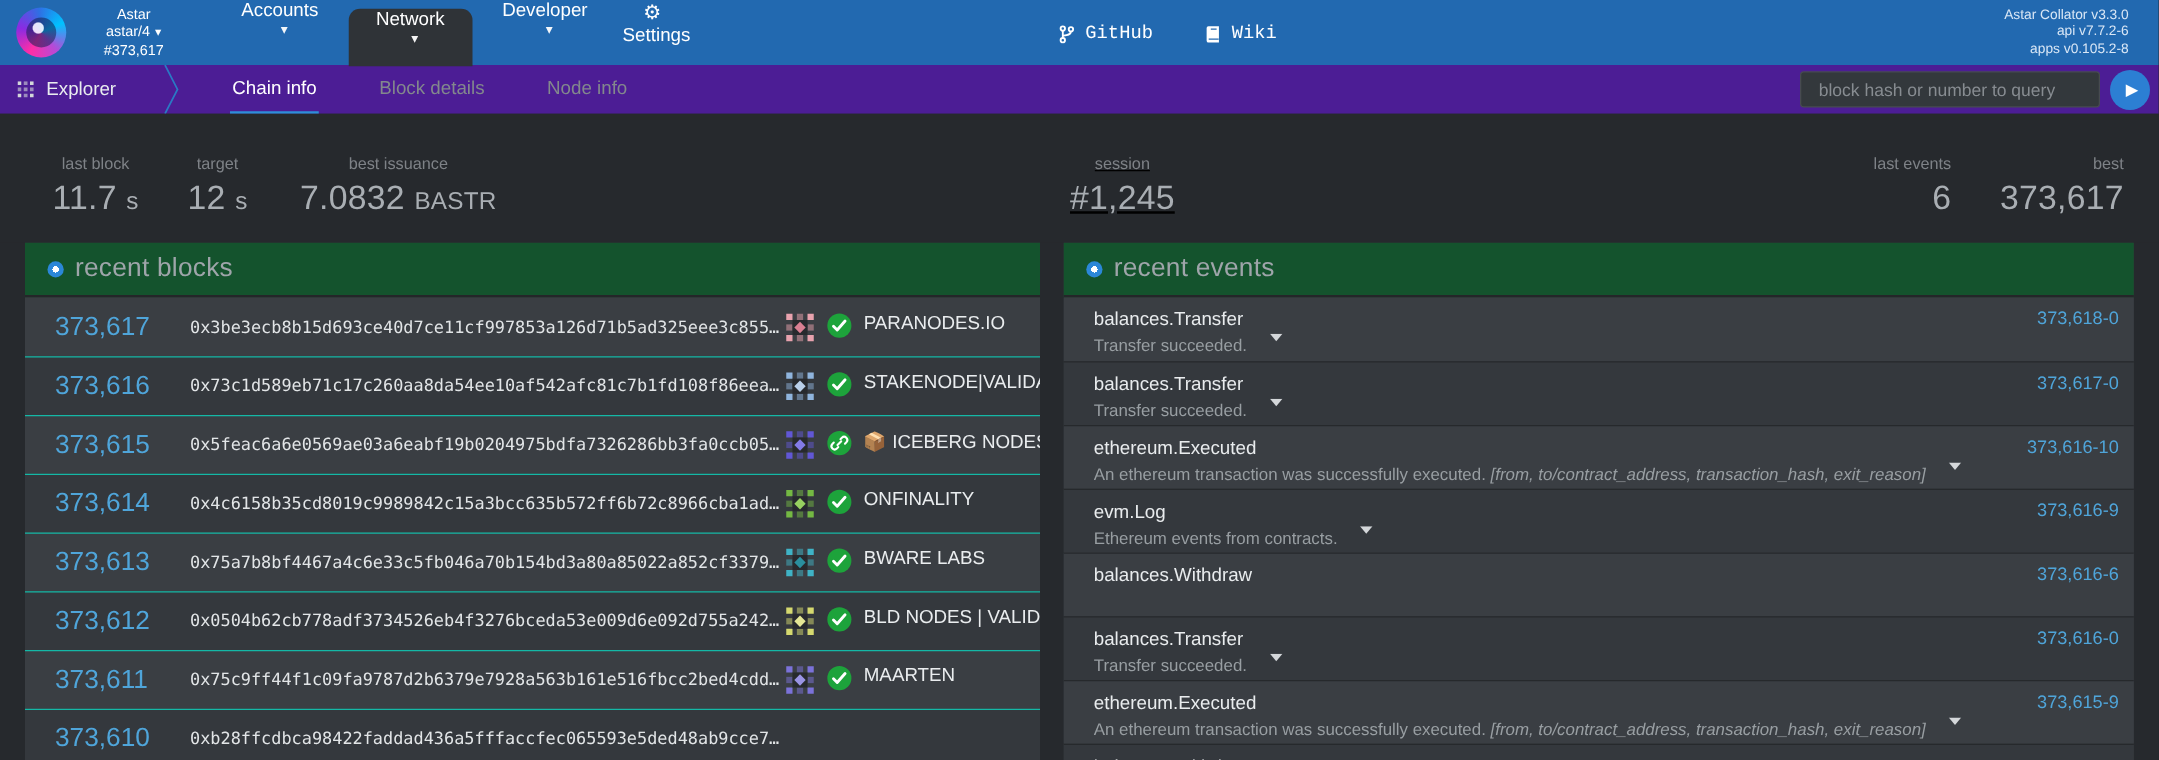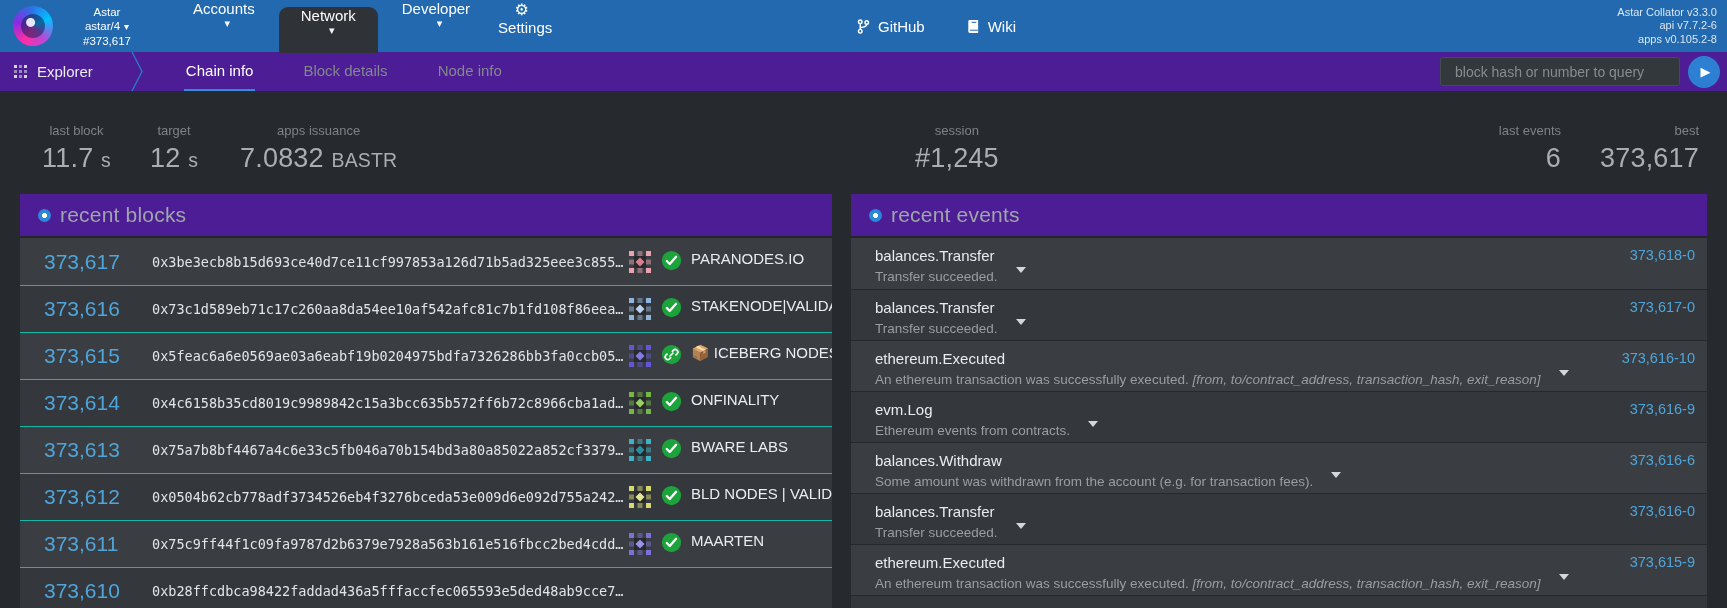--- a/index.html
+++ b/index.html
@@ -13,22 +13,22 @@
   .logo:after { content:""; position:absolute; inset:8px; border-radius:50%;
     background:radial-gradient(circle at 40% 35%, rgba(255,255,255,.85) 0 4px, rgba(20,30,80,.55) 5px); }
   .chain-sel { margin-left:12px; text-align:center; font-size:11.5px; line-height:14px; width:84px; cursor:pointer; }
   .chain-sel .caret { font-size:10px; margin-left:4px; }
   .nav { display:flex; align-items:stretch; height:52px; margin-left:20px; }
   .nav-item { display:flex; align-items:center; padding:0 4px; margin-left:20px; font-size:15px; cursor:pointer; white-space:nowrap;flex-direction:column; }
   .nav-item .caret { font-size:11px; margin-left:7px; opacity:.95; }
   .nav-item.active { margin-top:7px; height:46px; background:#2f3337; border-radius:9px 9px 0 0; padding:0 22px; }
   .gear { font-size:16px; margin-right:7px; }
   .toplinks { display:flex; align-items:center; margin-left:auto; margin-right:auto; gap:42px; }
-  .toplink { display:flex; align-items:center; gap:8px; font-size:15px; cursor:pointer; }
-  .versions { margin-left:auto; text-align:right; font-size:11px; line-height:13.5px; color:#d9e7f6; padding-right:10px; }
+  .toplink { display:flex; align-items:flex-end; gap:8px; font-size:15px; cursor:pointer;font-family:Liberation Mono, monospace; }
+  .versions { margin-left:auto; text-align:right; font-size:11px; line-height:13.5px; color:#d9e7f6; padding-right:24px; }
 
   
   .tabbar { height:39px; background:#4c1d95; display:flex; align-items:center; padding-left:14px; }
   .grid-icon { flex:none; }
   .section-label { color:#e9ecef; font-size:15px; margin-left:10px; }
   .divider-chevron { margin-left:38px; flex:none; }
   .tabs { display:flex; align-items:stretch; height:39px; margin-left:40px; gap:46px; }
   .tab { display:flex; align-items:center; font-size:15px; color:#83888d; cursor:pointer; border-bottom:2px solid transparent; padding:0 2px; }
   .tab.active { color:#ffffff; border-bottom-color:#2e8fd8; }
   .searchbox { margin-left:auto; display:flex; align-items:center; padding-right:7px; }
@@ -39,28 +39,28 @@
     font-size:13px; margin-left:8px; cursor:pointer; display:flex; align-items:center; justify-content:center; padding-left:3px; }
 
   
   .stats { position:relative; height:103px; background:#26292d; }
   .stat { position:absolute; top:32px; text-align:center; }
   .stat .lbl { font-size:13px; color:#7e8287; display:block; }
   .stat .val { font-size:27px; font-weight:300; color:#a9aeb3; margin-top:5px; display:block; letter-spacing:.2px; }
   .stat .val .unit { font-size:0.72em; }
   .stat.right { text-align:right; }
   .s-lastblock { left:42px; } .s-target { left:150px; } .s-issuance { left:240px; }
-  .s-session { left:915px; } .s-lastevents { right:166px; } .s-best { right:28px; }
+  .s-session { left:856px;text-decoration:underline; } .s-lastevents { right:166px; } .s-best { right:28px; }
 
   
   main { display:flex; margin:0 20px; gap:19px; }
   .panel { background:#34383d; flex:none; }
   .panel.blocks { width:812px; }
   .panel.events { width:856px; }
-  .panel-header { height:44px; background:#4c1d95; border-bottom:2px solid #242629; display:flex; align-items:center; padding-left:18px; }
+  .panel-header { height:44px; background:#14532d; border-bottom:2px solid #242629; display:flex; align-items:center; padding-left:18px; }
   .dot-icon { width:13px; height:13px; border-radius:50%; flex:none;
     background:radial-gradient(circle, #ffffff 0 2.5px, #2b87d8 2.6px); }
   .panel-title { margin-left:9px; font-size:21px; font-weight:300; color:#9fa5aa; letter-spacing:.2px; }
 
   
   .b-row { height:47px; display:flex; align-items:center; border-top:1px solid #14b8a6; overflow:hidden; }
   .b-row:first-of-type { border-top:none; }
   .b-row:nth-of-type(odd) { background:#3a3e43; }
   .b-row:nth-of-type(even) { background:#34383d; }
   .b-num { width:112px; flex:none; padding-left:24px; font-size:21px; font-weight:300; color:#4fa5da; cursor:pointer; }
@@ -168,21 +168,21 @@
 <section class="stats">
   <div class="stat s-lastblock">
     <span class="lbl">last block</span>
     <span class="val"><span>11.7</span> <span class="unit">s</span></span>
   </div>
   <div class="stat s-target">
     <span class="lbl">target</span>
     <span class="val"><span>12</span> <span class="unit">s</span></span>
   </div>
   <div class="stat s-issuance">
-    <span class="lbl">apps issuance</span>
+    <span class="lbl">best issuance</span>
     <span class="val"><span>7.0832</span> <span class="unit">BASTR</span></span>
   </div>
   <div class="stat s-session">
     <span class="lbl">session</span>
     <span class="val">#1,245</span>
   </div>
   <div class="stat right s-lastevents">
     <span class="lbl">last events</span>
     <span class="val">6</span>
   </div>
@@ -420,21 +420,20 @@
           <div class="e-desc"><span class="d">An ethereum transaction was successfully executed. </span><i class="di">[from, to/contract_address, transaction_hash, exit_reason]</i><span class="expander"></span></div>
           <div class="e-id">373,616-10</div>
         </div>
         <div class="e-row">
           <div class="e-name">evm.Log</div>
           <div class="e-desc"><span class="d">Ethereum events from contracts.</span><i class="di"></i><span class="expander"></span></div>
           <div class="e-id">373,616-9</div>
         </div>
         <div class="e-row">
           <div class="e-name">balances.Withdraw</div>
-          <div class="e-desc"><span class="d">Some amount was withdrawn from the account (e.g. for transaction fees).</span><i class="di"></i><span class="expander"></span></div>
           <div class="e-id">373,616-6</div>
         </div>
         <div class="e-row">
           <div class="e-name">balances.Transfer</div>
           <div class="e-desc"><span class="d">Transfer succeeded.</span><i class="di"></i><span class="expander"></span></div>
           <div class="e-id">373,616-0</div>
         </div>
         <div class="e-row">
           <div class="e-name">ethereum.Executed</div>
           <div class="e-desc"><span class="d">An ethereum transaction was successfully executed. </span><i class="di">[from, to/contract_address, transaction_hash, exit_reason]</i><span class="expander"></span></div>

